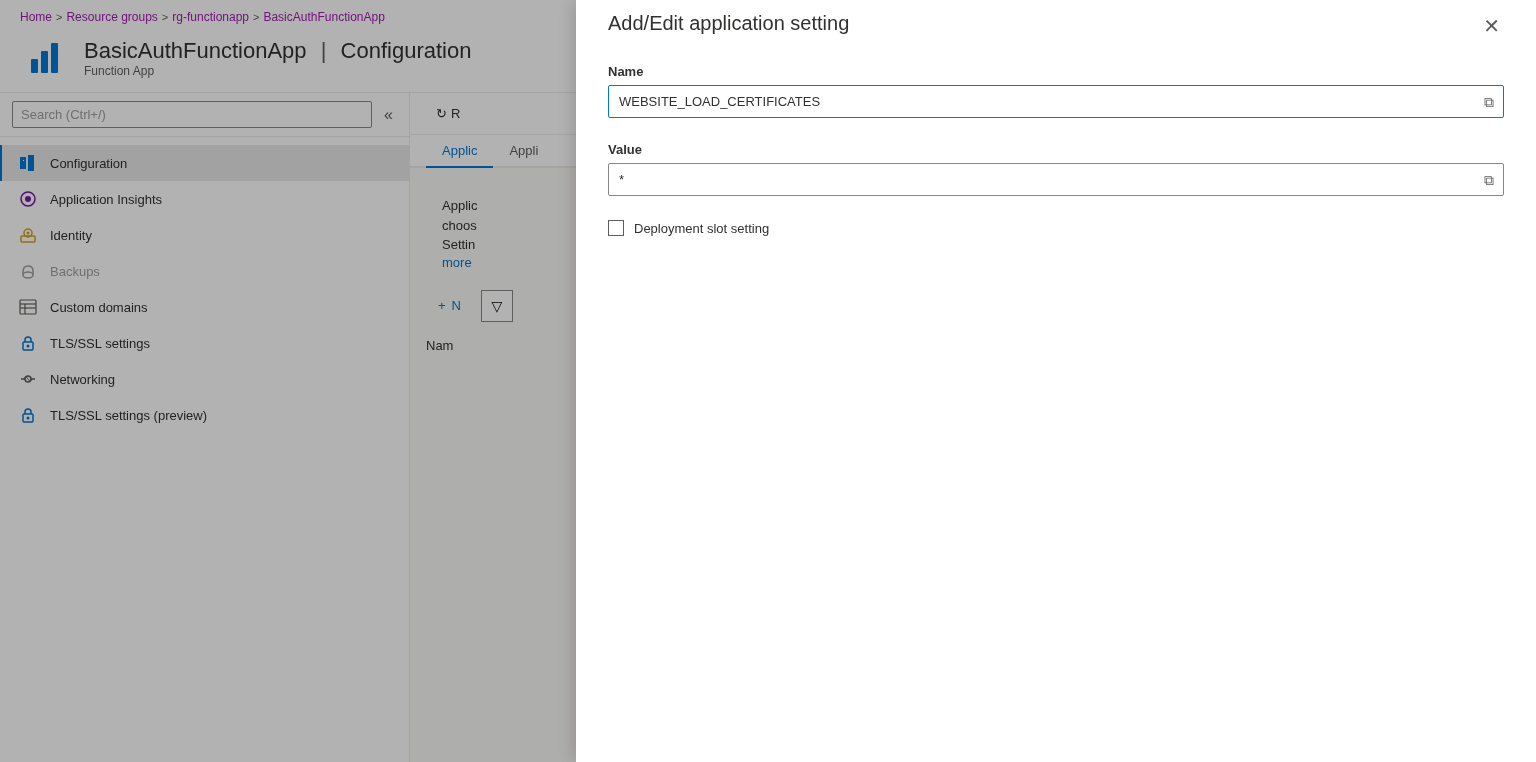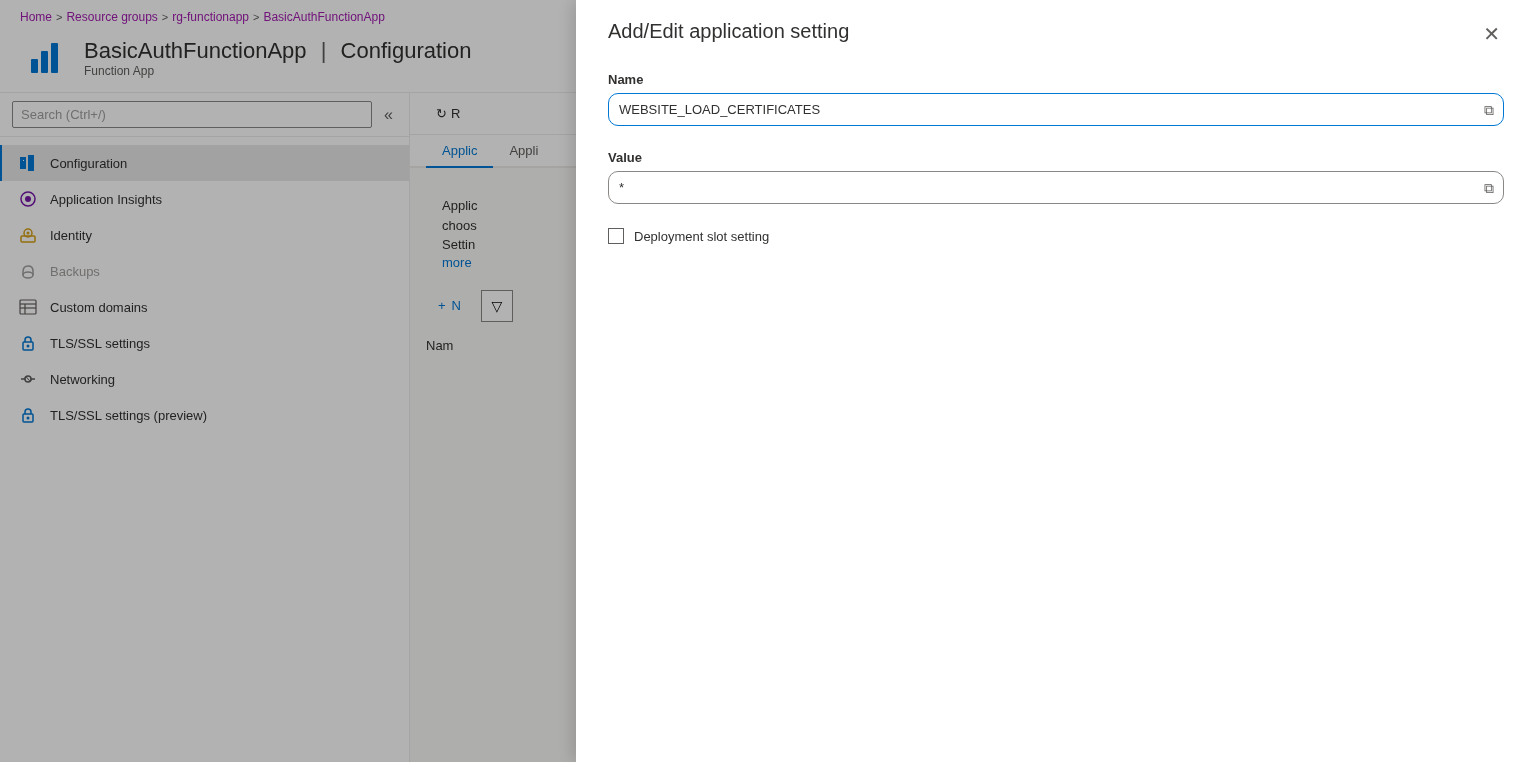--- a/index.html
+++ b/index.html
@@ -241,21 +241,21 @@
       z-index: 100;
       display: flex;
       align-items: flex-start;
       justify-content: flex-end;
     }
 
     .panel {
       background: #fff;
       width: 960px;
       height: 762px;
-      padding: 20px 32px;
+      padding: 12px 32px;
       position: relative;
       box-shadow: -4px 0 16px rgba(0,0,0,0.15);
       display: flex;
       flex-direction: column;
       gap: 24px;
     }
 
     .panel-header {
       display: flex;
       align-items: flex-start;
@@ -286,21 +286,21 @@
       font-weight: 600;
       color: #323130;
     }
     .form-input {
       width: 100%;
       padding: 8px 40px 8px 10px;
       border: 1.5px solid #0078d4;
       font-size: 13px;
       color: #323130;
       outline: none;
-      border-radius: 10px;
+      border-radius: 2px;
       background: #fff;
     }
     .form-input-wrapper {
       position: relative;
     }
     .copy-icon {
       position: absolute;
       right: 10px;
       top: 50%;
       transform: translateY(-50%);

